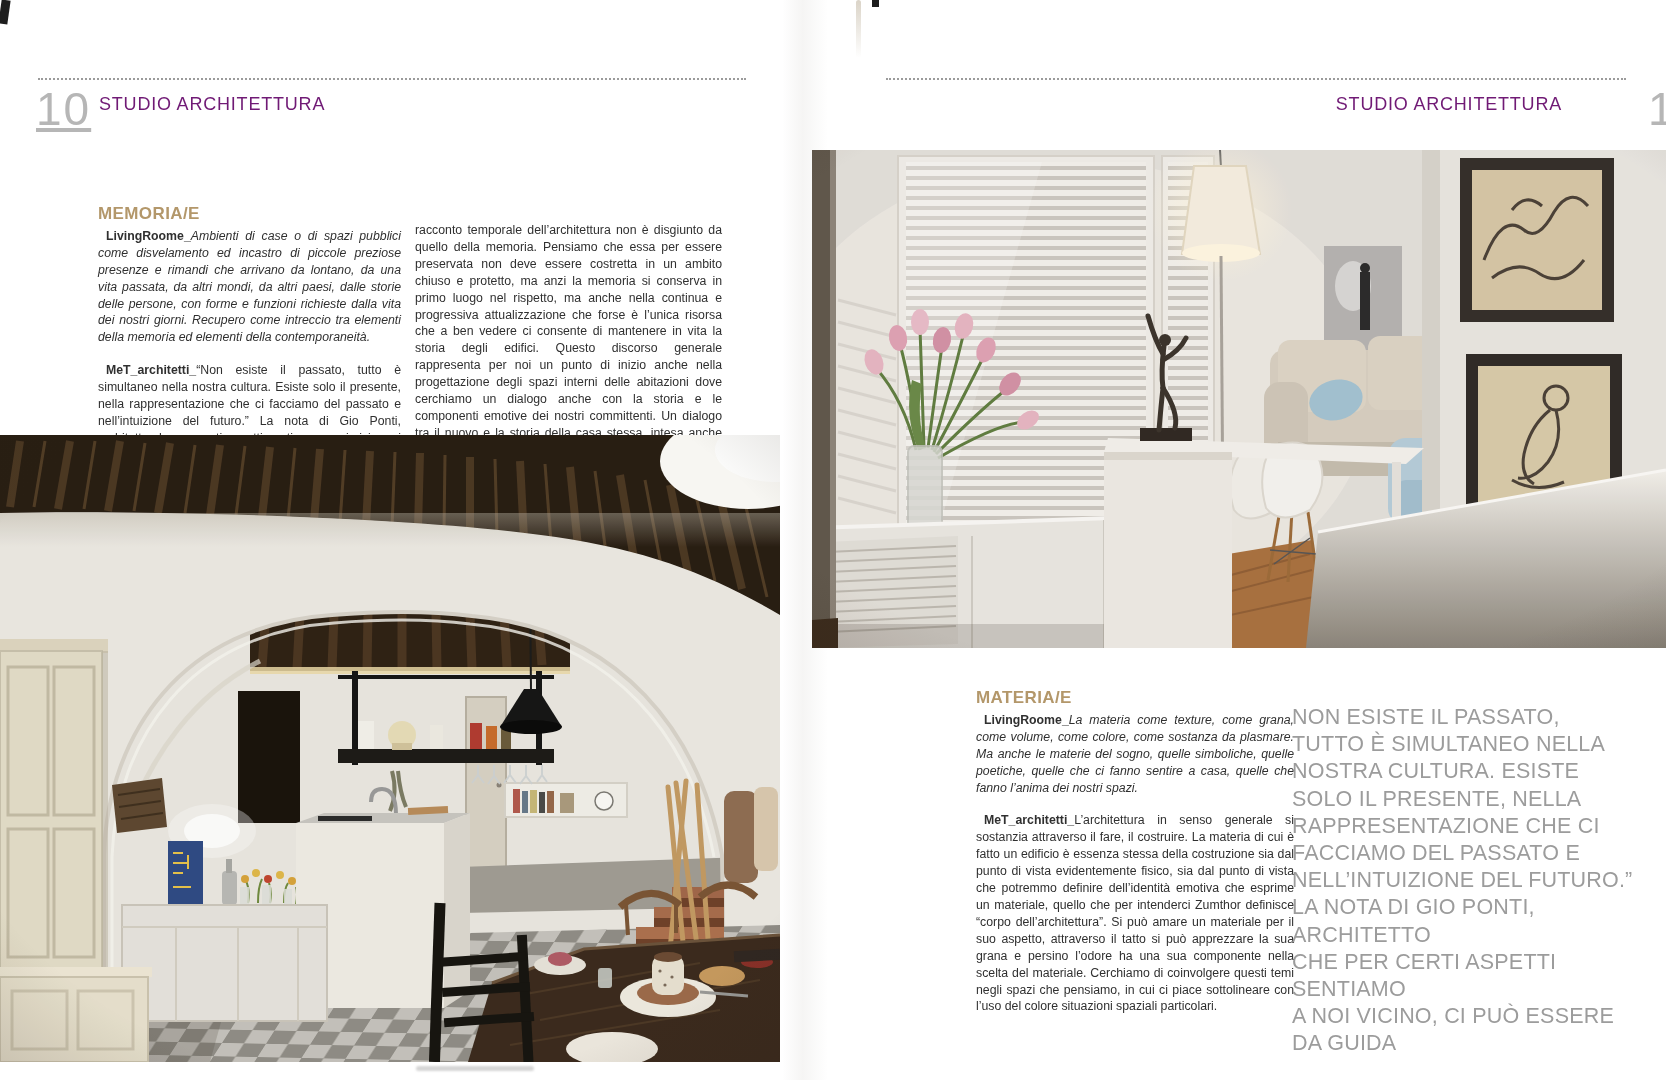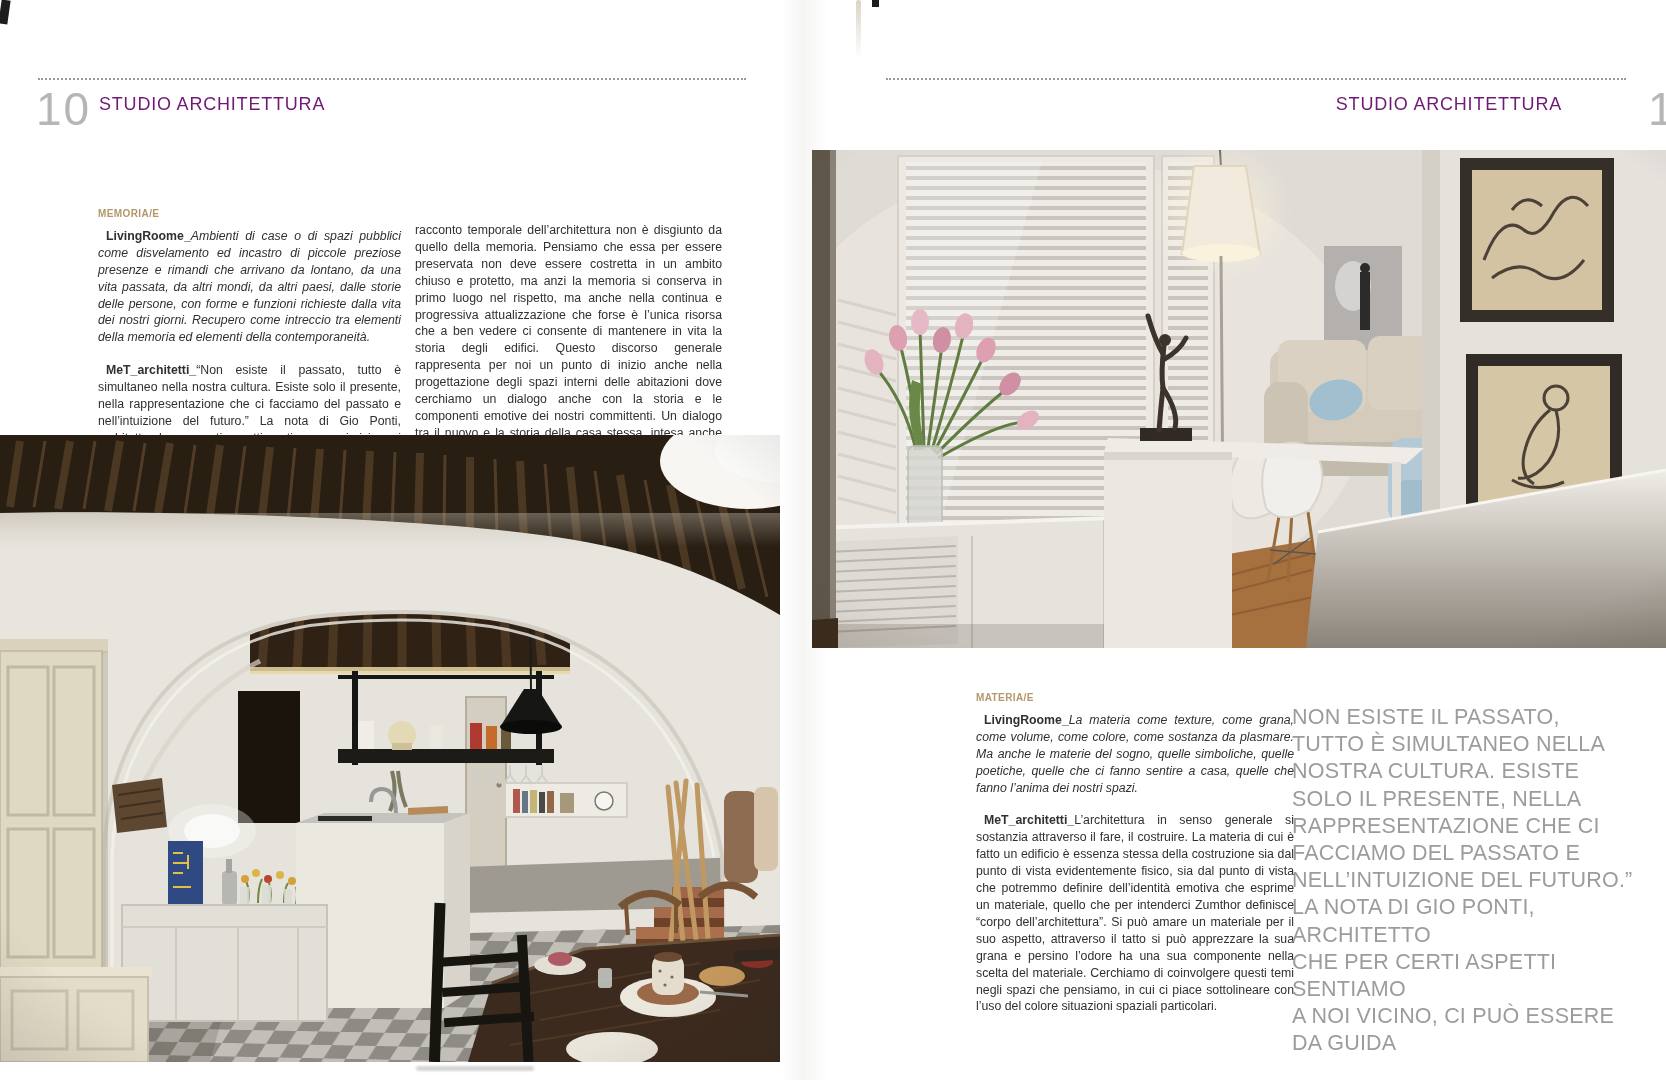--- a/index.html
+++ b/index.html
@@ -13,21 +13,21 @@
   .page-number{
     position:absolute;font-size:46px;line-height:1;color:#b6b6b6;
     font-weight:100;letter-spacing:2px;
   }
   .header-title{
     position:absolute;font-size:18px;color:#701a75;letter-spacing:.8px;
     font-weight:400;
   }
   
   .sec-head{
-    font-weight:bold;color:#b3976a;font-size:10px;letter-spacing:.4px;
+    font-weight:bold;color:#b3976a;font-size:17px;letter-spacing:.4px;
     margin:0 0 5px 0;
   }
   .col{
     position:absolute;font-size:12.3px;line-height:16.9px;color:#303030;
     text-align:justify;
   }
   .col p{margin:0 0 16px 0;}
   .ital{font-style:italic;}
   .lead{font-weight:bold;font-style:normal;padding-left:8px;}
   .pull-quote{
@@ -50,21 +50,21 @@
     width:5px;border-radius:3px;
   }
 </style>
 </head>
 <body>
 
 <div>
 
   <div>
     <div class="dotted-rule" style="left:38px;top:78px;width:708px;"></div>
-    <div class="page-number" style="left:36px;top:86px;">10</div>
+    <div class="page-number" style="left:36px;top:86px;text-decoration:underline;">10</div>
     <div class="header-title" style="left:99px;top:94px;">STUDIO ARCHITETTURA</div>
 
     <div class="col" style="left:98px;top:206px;width:303px;">
       <h3 class="sec-head">MEMORIA/E</h3>
       <p class="ital"><span class="lead">LivingRoome_</span><span>Ambienti di case o di spazi pubblici come disvelamento ed incastro di piccole preziose presenze e rimandi che arrivano da lontano, da una vita passata, da altri mondi, da altri paesi, dalle storie delle persone, con forme e funzioni richieste dalla vita dei nostri giorni. Recupero come intreccio tra elementi della memoria ed elementi della contemporaneità.</span></p>
       <p><span class="lead">MeT_architetti_</span><span>“Non esiste il passato, tutto è simultaneo nella nostra cultura. Esiste solo il presente, nella rappresentazione che ci facciamo del passato e nell’intuizione del futuro.” La nota di Gio Ponti, architetto che per certi aspetti sentiamo a noi vicino, ci può essere da guida. Il tema del</span></p>
     </div>
 
     <div class="col" style="left:415px;top:222px;width:307px;">
       <p>racconto temporale dell’architettura non è disgiunto da quello della memoria. Pensiamo che essa per essere preservata non deve essere costretta in un ambito chiuso e protetto, ma anzi la memoria si conserva in primo luogo nel rispetto, ma anche nella continua e progressiva attualizzazione che forse è l’unica risorsa che a ben vedere ci consente di mantenere in vita la storia degli edifici. Questo discorso generale rappresenta per noi un punto di inizio anche nella progettazione degli spazi interni delle abitazioni dove cerchiamo un dialogo anche con la storia e le componenti emotive dei nostri committenti. Un dialogo tra il nuovo e la storia della casa stessa, intesa anche come storia degli oggetti che la abitano.</p>

